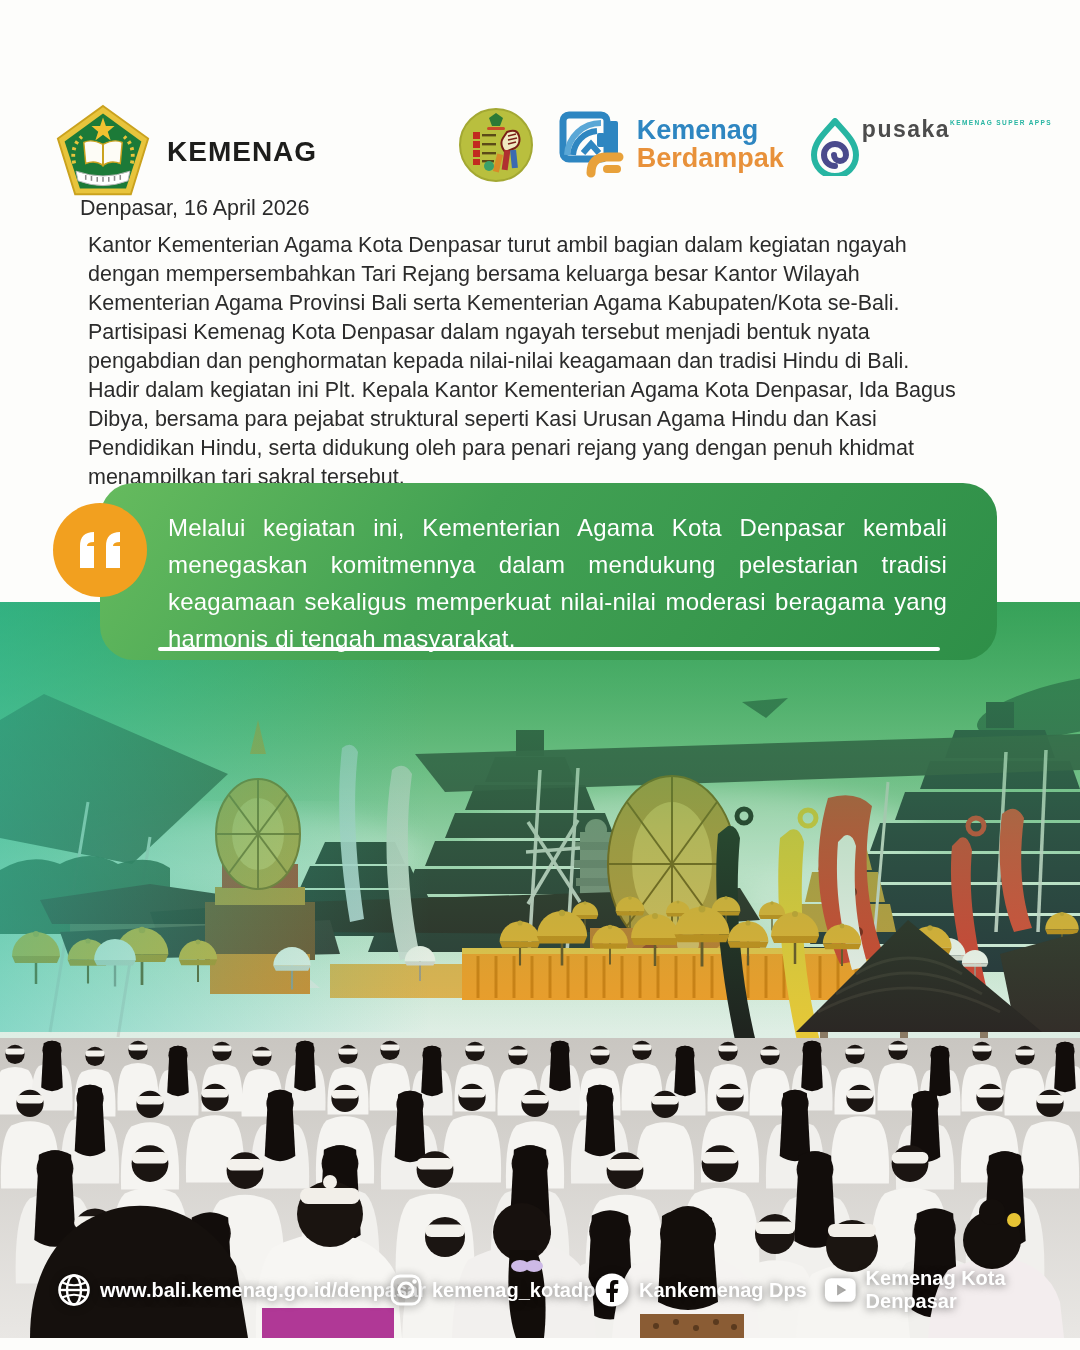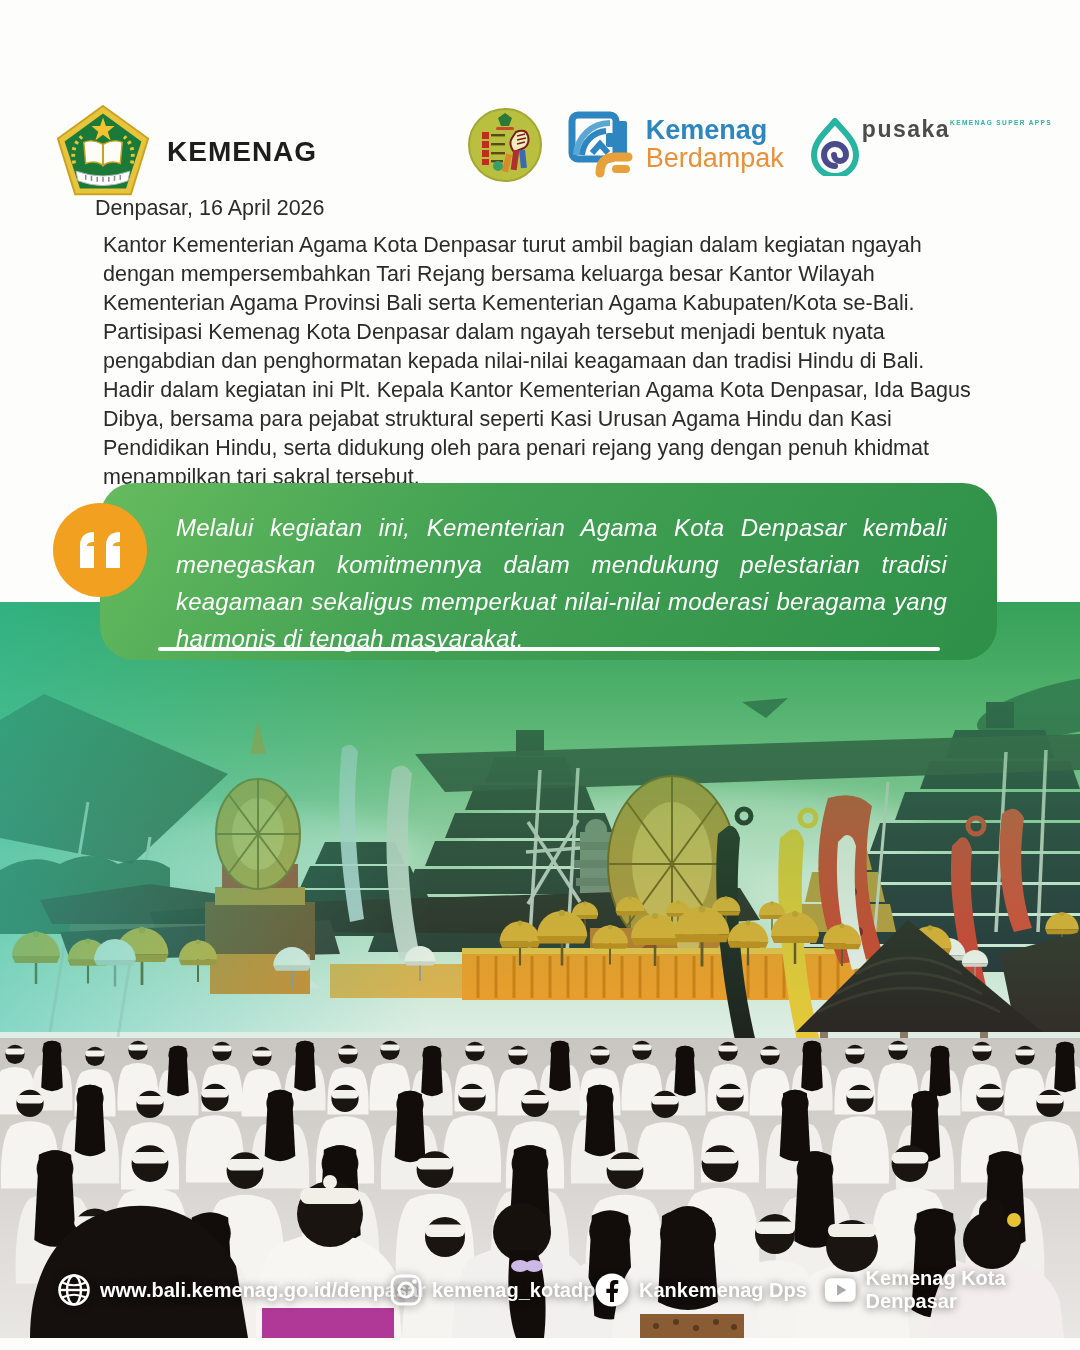--- a/index.html
+++ b/index.html
@@ -8,37 +8,37 @@
   .page{position:absolute;inset:0;background:#fdfdfb;}
 
   
   .header{position:absolute;left:0;top:0;width:1080px;height:180px;margin-top:48px;}
   .brand-left{position:absolute;left:55px;top:56px;display:flex;align-items:center;gap:16px;}
   .brand-name{font-size:28px;font-weight:800;letter-spacing:1px;color:#1d1d1b;}
   .logos-right{position:absolute;right:28px;top:60px;display:flex;align-items:center;gap:24px;}
   .berdampak{display:flex;align-items:center;gap:8px;}
   .berdampak-text{display:flex;flex-direction:column;line-height:1.02;}
   .berdampak-text .l1{color:#2e86c1;font-weight:700;font-size:27px;}
-  .berdampak-text .l2{color:#e8913a;font-weight:400;font-size:27px;}
+  .berdampak-text .l2{color:#e8913a;font-weight:700;font-size:27px;}
   .pusaka{display:flex;flex-direction:row;align-items:flex-start;margin-top:4px;}
   .pusaka-name{color:#4c4c4c;font-weight:600;font-size:23px;letter-spacing:1.5px;margin-top:-2px;}
   .pusaka-tag{color:#27b5a2;font-size:6.5px;letter-spacing:1.4px;font-weight:700;margin-top:1px;}
 
   
-  .article{position:absolute;left:95px;top:194px;width:893px;color:#2b2b2b;
+  .article{position:absolute;left:80px;top:194px;width:893px;color:#2b2b2b;
            font-size:21.5px;line-height:29px;}
   .dateline{margin:0 0 0 0;}
   .bodytext{margin:8px;}
 
   
   .quote-box{position:absolute;left:100px;top:483px;width:897px;height:177px;
      border-radius:34px;box-sizing:border-box;
      background:linear-gradient(125deg,#66bb5e 0%,#42a153 40%,#2e8f48 100%);}
-  .quote-text{position:absolute;left:76px;right:50px;top:26px;color:#ffffff;
-     font-style:italic;font-size:24px;line-height:37px;text-align:justify;text-align-last:left;
+  .quote-text{position:absolute;left:68px;right:50px;top:26px;color:#ffffff;
+     font-size:24px;line-height:37px;text-align:justify;text-align-last:left;
      letter-spacing:.2px;}
   .quote-line{position:absolute;left:58px;bottom:9px;width:782px;height:4px;background:#ffffff;border-radius:2px;}
   .quote-badge{position:absolute;left:53px;top:503px;width:94px;height:94px;border-radius:50%;
      background:#f2a01f;display:flex;align-items:center;justify-content:center;}
 
   
   .photo{position:absolute;left:0;top:602px;width:1080px;height:736px;}
 
   
   .footer{position:absolute;left:0;top:1262px;width:1080px;height:56px;}

